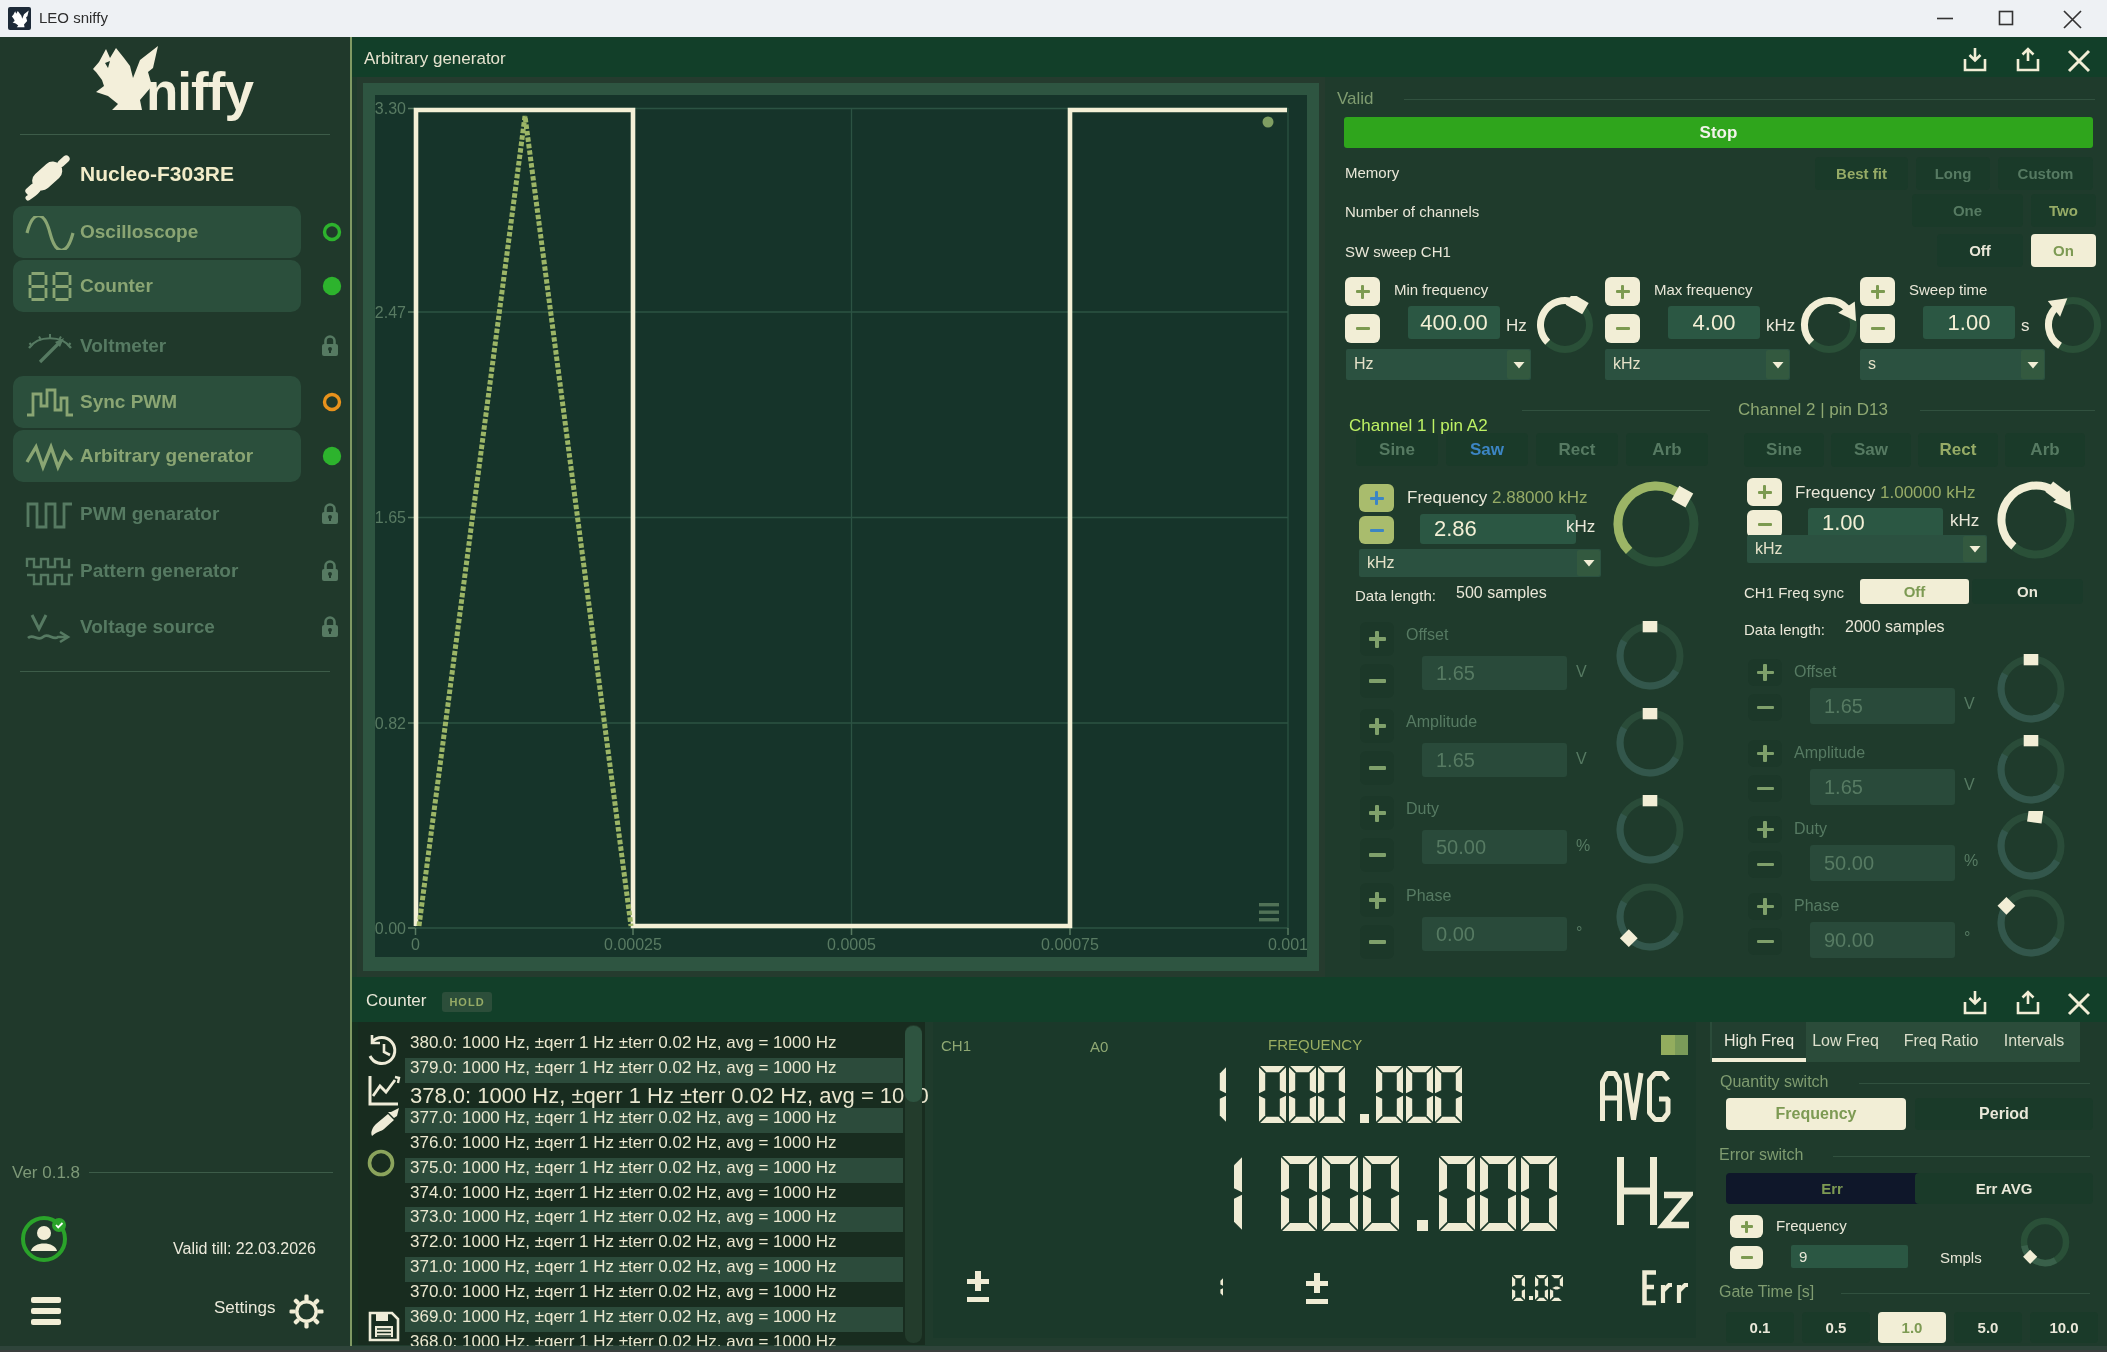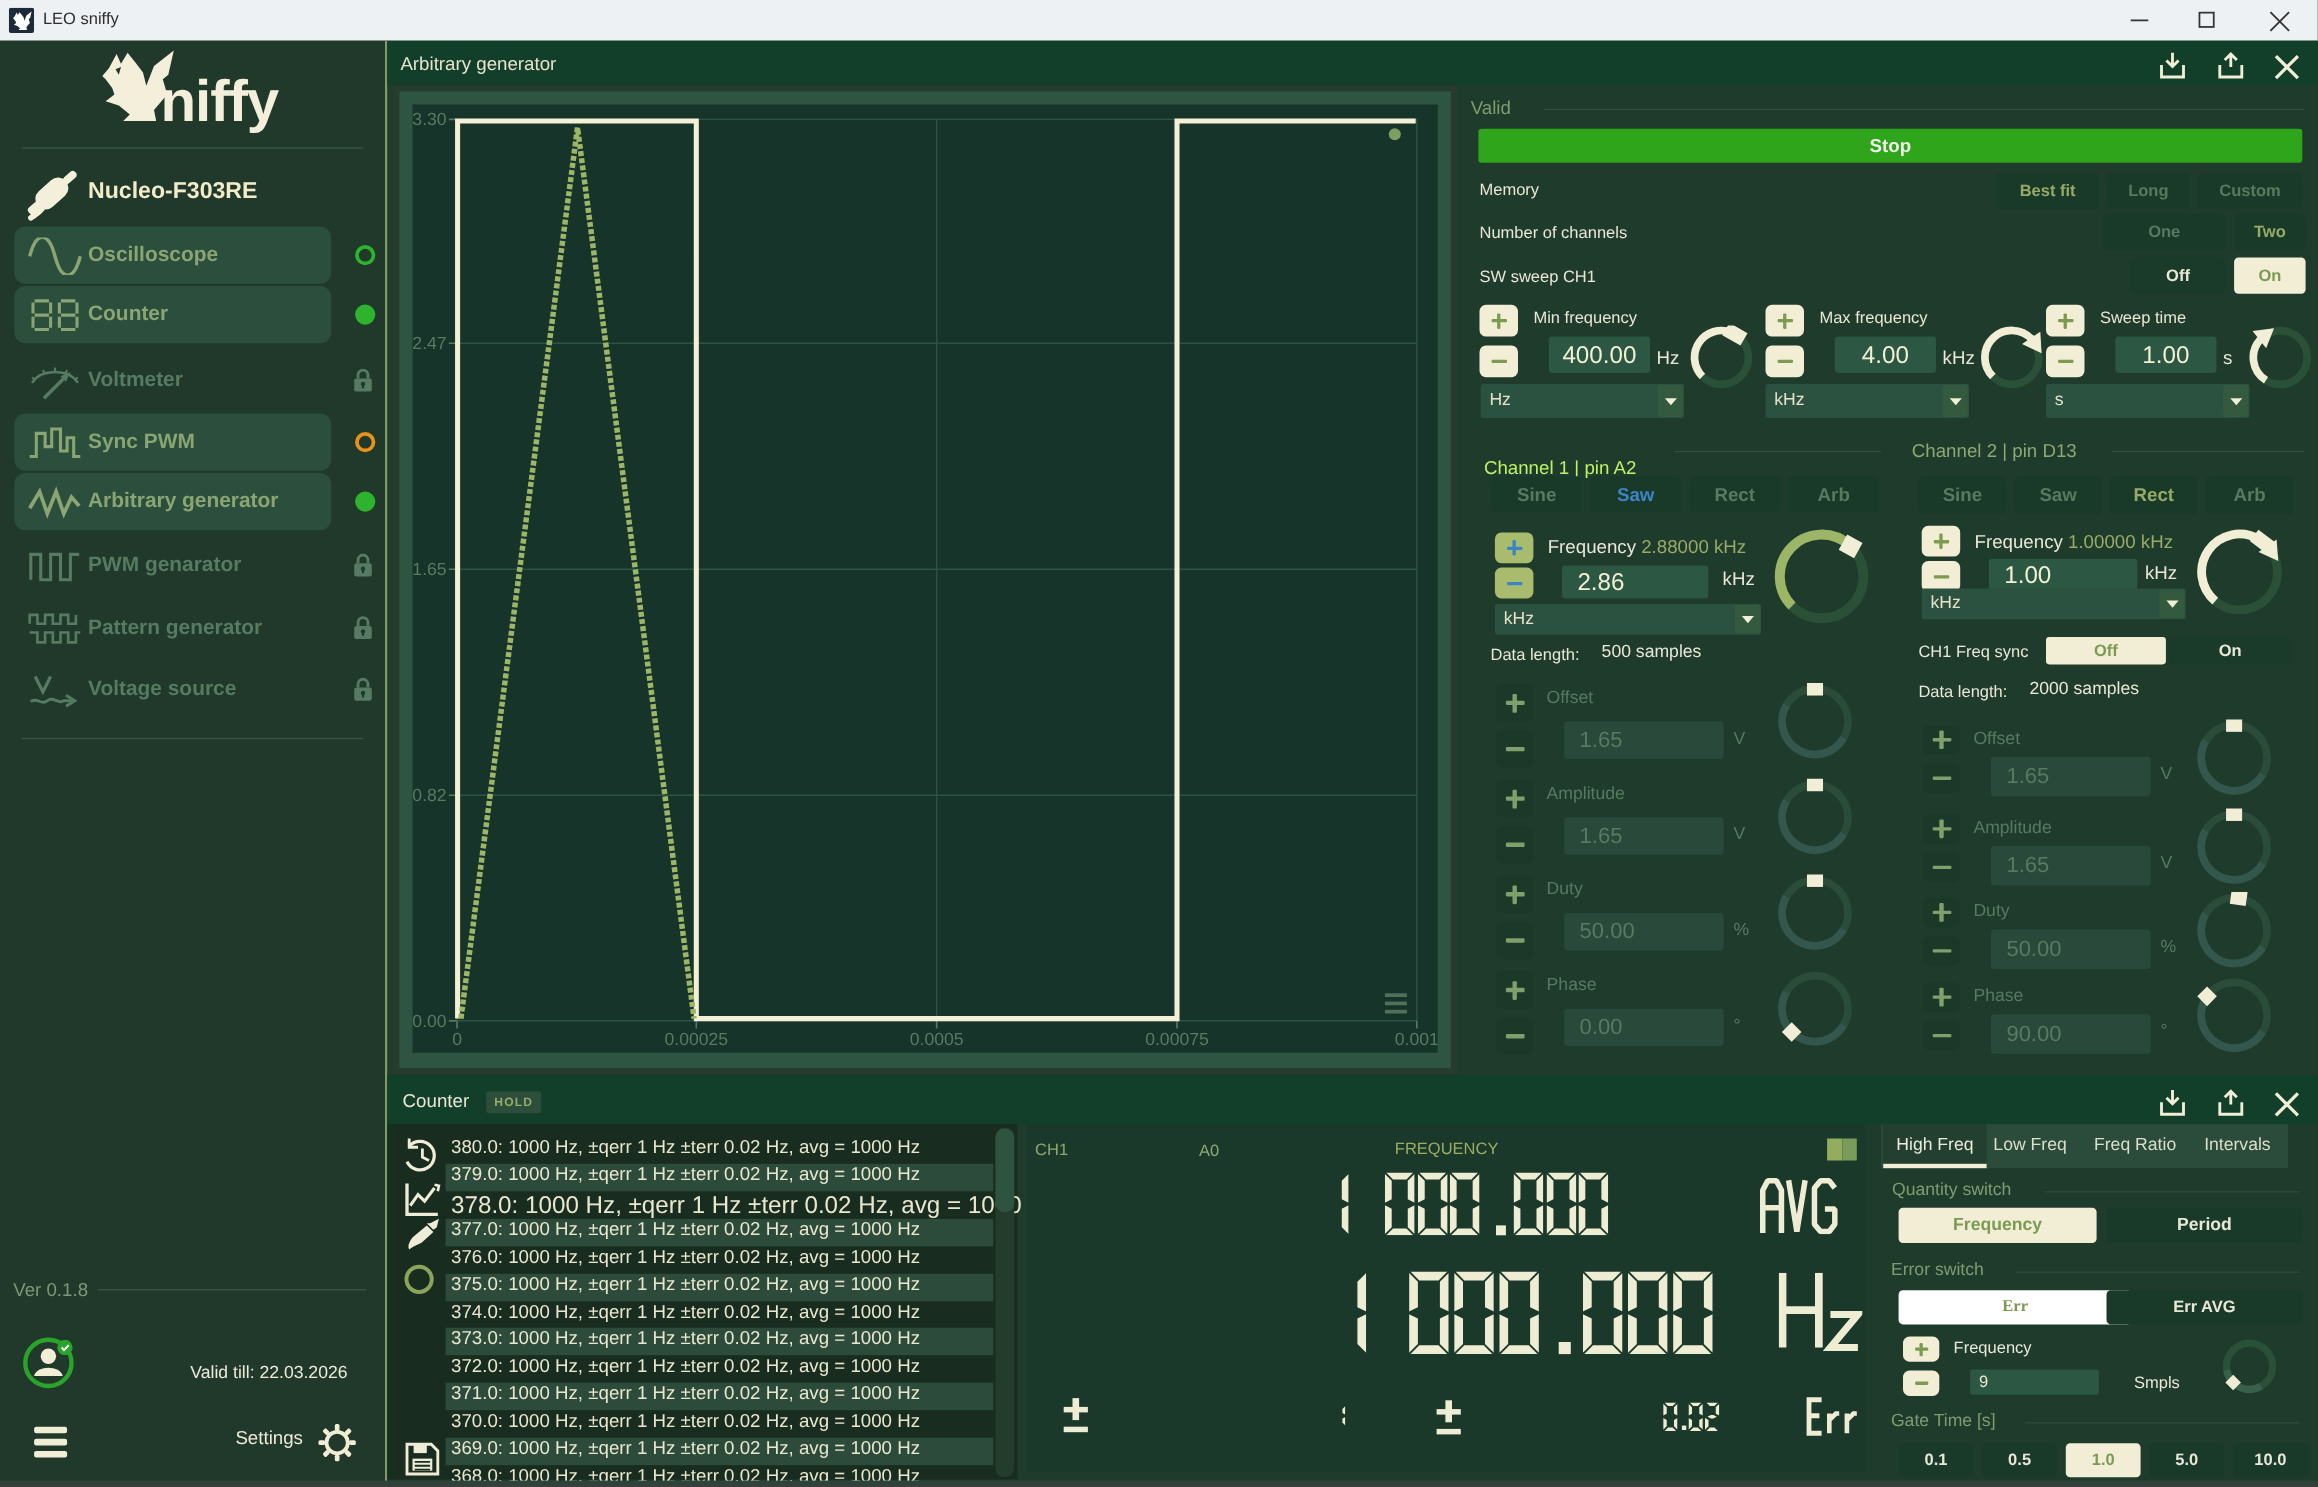--- a/index.html
+++ b/index.html
@@ -277,21 +277,21 @@
 <div style="position:absolute;left:1831px;top:433px;width:80px;height:34px;display:flex;align-items:center;justify-content:center;font-size:17px;color:#567a62;font-weight:700;background:#1a3a29;border-radius:4px;">Saw</div>
 <div style="position:absolute;left:1918px;top:433px;width:80px;height:34px;display:flex;align-items:center;justify-content:center;font-size:17px;color:#96ab66;font-weight:700;background:#1a3a29;border-radius:4px;">Rect</div>
 <div style="position:absolute;left:2005px;top:433px;width:80px;height:34px;display:flex;align-items:center;justify-content:center;font-size:17px;color:#567a62;font-weight:700;background:#1a3a29;border-radius:4px;">Arb</div>
 <div style="position:absolute;left:1359px;top:484px;width:35px;height:28px;background:#a9bc6d;border-radius:6px;"></div>
 <div style="position:absolute;left:1369.5px;top:496.5px;width:14px;height:3px;background:#3c85c4;border-radius:1px;"></div>
 <div style="position:absolute;left:1375.0px;top:491.0px;width:3px;height:14px;background:#3c85c4;border-radius:1px;"></div>
 <div style="position:absolute;left:1407px;top:488px;font-size:17px;color:#e9e7d8;font-weight:400;white-space:nowrap;">Frequency</div>
 <div style="position:absolute;left:1492px;top:488px;font-size:17px;color:#96ab66;font-weight:400;white-space:nowrap;">2.88000 kHz</div>
 <div style="position:absolute;left:1359px;top:516px;width:35px;height:28px;background:#a9bc6d;border-radius:6px;"></div>
 <div style="position:absolute;left:1369.5px;top:528.5px;width:14px;height:3px;background:#3c85c4;border-radius:1px;"></div>
-<div style="position:absolute;left:1420px;top:514px;width:133px;height:30px;display:flex;align-items:center;justify-content:center;font-size:22px;color:#f3efd5;font-weight:400;background:#2b5743;border-radius:4px;border-radius:3px;justify-content:flex-start;padding-left:14px;">2.86</div>
+<div style="position:absolute;left:1420px;top:514px;width:156px;height:30px;display:flex;align-items:center;justify-content:center;font-size:22px;color:#f3efd5;font-weight:400;background:#2b5743;border-radius:4px;border-radius:3px;justify-content:flex-start;padding-left:14px;">2.86</div>
 <div style="position:absolute;left:1566px;top:517px;font-size:17px;color:#e9e7d8;font-weight:400;white-space:nowrap;">kHz</div>
 <div style="position:absolute;left:1359px;top:549px;width:242px;height:28px;background:#2b5140;border-radius:2px;"></div>
 <div style="position:absolute;left:1577px;top:550px;width:23px;height:26px;background:#33593f;border-radius:2px;"></div>
 <svg style="position:absolute;left:1582px;top:559.0px" width="14" height="9" viewBox="0 0 14 9">
     <path d="M1.5 1 L7 7.5 L12.5 1 Z" fill="#f2eed6"></path>
   </svg>
 <div style="position:absolute;left:1367px;top:553.5px;font-size:16px;color:#e5e2c8;font-weight:400;white-space:nowrap;">kHz</div>
 <svg style="position:absolute;left:1608px;top:476px" width="96" height="96" viewBox="0 0 96 96">
     <circle cx="48.0" cy="48.0" r="38" fill="none" stroke="#2a5038" stroke-width="9"></circle>
     <path d="M 21.13 74.87 A 38 38 0 0 1 73.43 19.76" fill="none" stroke="#9cb566" stroke-width="9"></path>
@@ -657,21 +657,21 @@
 <div style="position:absolute;left:1712px;top:1022px;width:94px;height:38px;display:flex;align-items:center;justify-content:center;font-size:16px;color:#eceadb;font-weight:400;border-radius:4px;">High Freq</div>
 <div style="position:absolute;left:1807px;top:1022px;width:77px;height:38px;display:flex;align-items:center;justify-content:center;font-size:16px;color:#dcdfcb;font-weight:400;border-radius:4px;">Low Freq</div>
 <div style="position:absolute;left:1895px;top:1022px;width:92px;height:38px;display:flex;align-items:center;justify-content:center;font-size:16px;color:#dcdfcb;font-weight:400;border-radius:4px;">Freq Ratio</div>
 <div style="position:absolute;left:1995px;top:1022px;width:78px;height:38px;display:flex;align-items:center;justify-content:center;font-size:16px;color:#dcdfcb;font-weight:400;border-radius:4px;">Intervals</div>
 <div style="position:absolute;left:1720px;top:1073px;font-size:16px;color:#7f9c70;font-weight:400;white-space:nowrap;">Quantity switch</div>
 <div style="position:absolute;left:1858.8px;top:1083px;width:231.20000000000005px;height:1px;background:#31513f;"></div>
 <div style="position:absolute;left:1726px;top:1098px;width:180px;height:32px;display:flex;align-items:center;justify-content:center;font-size:16px;color:#7d9a53;font-weight:700;background:#f2eed6;border-radius:4px;">Frequency</div>
 <div style="position:absolute;left:1915px;top:1098px;width:178px;height:32px;display:flex;align-items:center;justify-content:center;font-size:16px;color:#e9e7d8;font-weight:700;background:#1a3a29;border-radius:4px;">Period</div>
 <div style="position:absolute;left:1719px;top:1146px;font-size:16px;color:#7f9c70;font-weight:400;white-space:nowrap;">Error switch</div>
 <div style="position:absolute;left:1832.84px;top:1156px;width:257.1600000000001px;height:1px;background:#31513f;"></div>
-<div style="position:absolute;left:1726px;top:1173px;width:212px;height:31px;display:flex;align-items:center;justify-content:center;font-size:15px;color:#7d9a53;font-weight:700;background:#ffffff;border-radius:4px;font-family:Liberation Serif, serif;">Err</div>
+<div style="position:absolute;left:1726px;top:1173px;width:212px;height:31px;display:flex;align-items:center;justify-content:center;font-size:15px;color:#7d9a53;font-weight:700;background:#0f172a;border-radius:4px;">Err</div>
 <div style="position:absolute;left:1915px;top:1173px;width:178px;height:31px;display:flex;align-items:center;justify-content:center;font-size:15px;color:#e9e7d8;font-weight:700;background:#1a3a29;border-radius:4px;">Err AVG</div>
 <div style="position:absolute;left:1730px;top:1215px;width:33px;height:23px;background:#f2eed6;border-radius:6px;"></div>
 <div style="position:absolute;left:1740.5px;top:1225.0px;width:12px;height:3px;background:#7c9a50;border-radius:1px;"></div>
 <div style="position:absolute;left:1745.0px;top:1220.5px;width:3px;height:12px;background:#7c9a50;border-radius:1px;"></div>
 <div style="position:absolute;left:1776px;top:1217px;font-size:15px;color:#e9e7d8;font-weight:400;white-space:nowrap;">Frequency</div>
 <div style="position:absolute;left:1730px;top:1246px;width:33px;height:23px;background:#f2eed6;border-radius:6px;"></div>
 <div style="position:absolute;left:1740.5px;top:1256.0px;width:12px;height:3px;background:#7c9a50;border-radius:1px;"></div>
 <div style="position:absolute;left:1791px;top:1245px;width:117px;height:23px;display:flex;align-items:center;justify-content:center;font-size:15px;color:#e9e7d8;font-weight:400;background:#2b5743;border-radius:4px;border-radius:2px;justify-content:flex-start;padding-left:8px;">9</div>
 <div style="position:absolute;left:1940px;top:1249px;font-size:15px;color:#e9e7d8;font-weight:400;white-space:nowrap;">Smpls</div>
 <svg style="position:absolute;left:2019px;top:1216px" width="52" height="52" viewBox="0 0 52 52">

